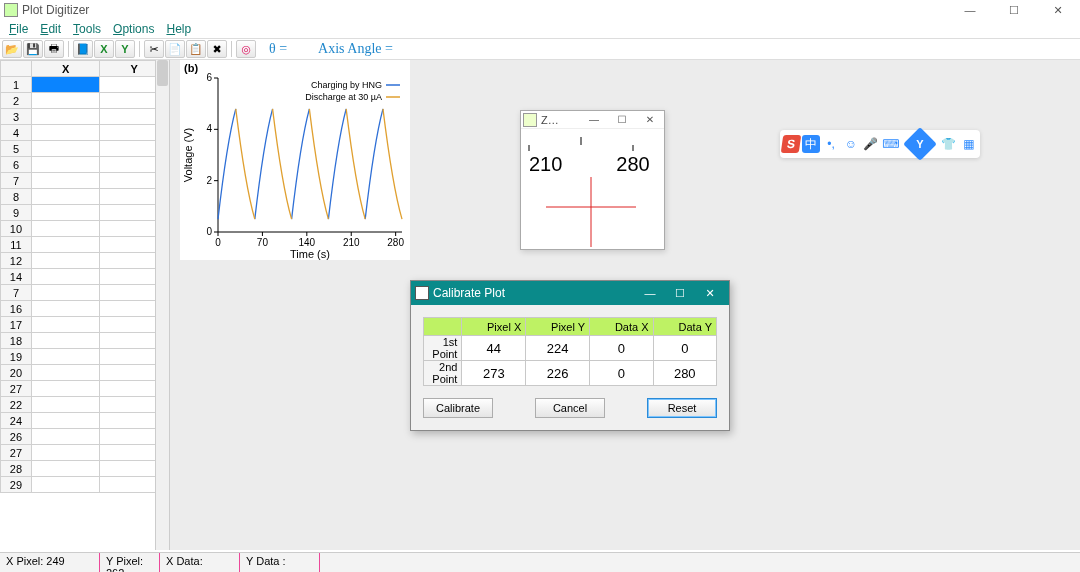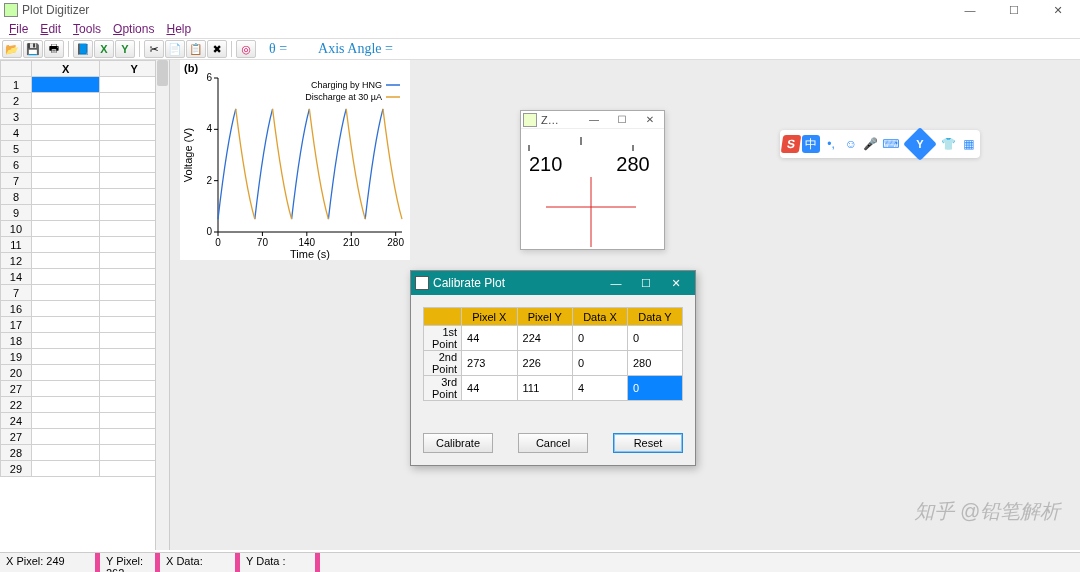--- a/index.html
+++ b/index.html
@@ -7,21 +7,21 @@
 
   
   .titlebar { height: 20px; display: flex; align-items: center; padding: 0 0 0 4px; }
   .titlebar .icon { width: 14px; height: 14px; background: #cfa; border: 1px solid #888; margin-right: 4px; }
   .titlebar .title { color: #555; font-size: 12px; flex: 1; }
   .winbtns { display: flex; }
   .winbtn { width: 44px; height: 20px; display: flex; align-items: center; justify-content: center; color: #555; }
 
   
   .menubar { height: 18px; display: flex; align-items: center; padding: 0 4px; gap: 2px; }
-  .menubar .menuitem { padding: 1px 5px; font-size: 12px; color: #701a75; }
+  .menubar .menuitem { padding: 1px 5px; font-size: 12px; color: #0f766e; }
   .menubar .ul { text-decoration: underline; }
 
   
   .toolbar { height: 22px; border-top: 1px solid #ddd; border-bottom: 1px solid #ddd; display: flex; align-items: center; padding: 0 2px; gap: 1px; }
   .tbtn { width: 20px; height: 18px; border: 1px solid #ccc; background: linear-gradient(#fefefe,#e8e8e8); display: flex; align-items: center; justify-content: center; border-radius: 2px;}
   .tsep { width: 1px; height: 16px; background: #ccc; margin: 0 3px; }
   .angletxt { color: #28c; font-family: Georgia, serif; font-size: 14px; margin-left: 12px; }
 
   
   .work { position: absolute; top: 60px; left: 0; right: 0; bottom: 22px; background: #ececec; }
@@ -41,40 +41,40 @@
 
   
   .zoomwin { position: absolute; left: 520px; top: 50px; width: 145px; background: #fff; border: 1px solid #aaa; box-shadow: 1px 2px 6px rgba(0,0,0,.15);}
   .zoomwin .zbar { height: 18px; display: flex; align-items: center; background: #fff; border-bottom: 1px solid #eee;}
   .zoomwin .zt { flex: 1; font-size: 11px; padding-left: 2px; color: #444;}
   .zoomwin .zi { width:14px; height:14px; background:#efc; border:1px solid #999; margin:0 2px;}
   .zoomwin .zb { width: 28px; text-align: center; color: #555; font-size: 10px;}
   .zoomwin .zbody { height: 120px; position: relative; }
 
   
-  .dlg { position: absolute; left: 410px; top: 210px; width: 286px; background: #f0f0f0; border: 1px solid #888; box-shadow: 2px 3px 8px rgba(0,0,0,.25);}
+  .dlg { position: absolute; left: 410px; top: 220px; width: 320px; background: #f0f0f0; border: 1px solid #888; box-shadow: 2px 3px 8px rgba(0,0,0,.25);}
   .dlg .dbar { height: 24px; background: #0a8a8a; display: flex; align-items: center; padding: 0 4px; color: #fff;}
   .dlg .dt { flex: 1; font-size: 12px; }
   .dlg .di { width:14px; height:14px; background:#fff; border:1px solid #555; margin-right:4px;}
   .dlg .db { width: 30px; text-align: center; color: #fff; font-size: 11px;}
   .dlg .dbody { padding: 12px; }
   .dlg table { width: 100%; border-collapse: collapse; background: #fff; font-size: 11px;}
   .dlg th, .dlg td { border: 1px solid #c8c8c8; height: 18px; padding: 0 4px; }
-  .dlg th { background: #eab308; font-weight: normal;}
+  .dlg th { background: #bef264; font-weight: normal; text-align: right;}
   .dlg .rh { text-align: right; background: #f4f4f4;}
-  .dlg input { width: 100%; border: none; font-size: 11px; padding: 1px; background:transparent;}
+  .dlg input { width: 100%; border: none; font-size: 13px; padding: 1px; background:transparent;text-align:center;}
   .dlg .selcell { background: #0a84ff; color: #fff;}
   .dlg .selcell input { color:#fff; }
-  .dlg .btns { margin-top: 32px; display: flex; justify-content: space-between; }
+  .dlg .btns { margin-top: 12px; display: flex; justify-content: space-between; }
   .dlg .btns button { width: 70px; height: 20px; background: linear-gradient(#fefefe,#e5e5e5); border: 1px solid #adadad; font-size: 11px; }
   .dlg .btns .def { border: 1px solid #2b8ad6; box-shadow: 0 0 0 1px #7cc5ff inset; text-align: center;}
 
   
   .status { position: absolute; left: 0; right: 0; bottom: 0; height: 20px; background: #f3f3f3; border-top: 1px solid #ccc; display: flex; font-size: 11px; }
-  .status .cell { border-right: 5px solid #ec4899; padding: 2px 6px; }
+  .status .cell { border-right: 1px solid #ec4899; padding: 2px 6px; }
 
   
   .wm { position: absolute; right: 20px; bottom: 25px; color: rgba(150,150,150,.6); font-size: 20px; font-style: italic;}
 
   
   .ime { position: absolute; right: 100px; top: 70px; display:flex; gap:2px; align-items:center; padding:2px; background:#fff; border-radius:4px; box-shadow:0 1px 4px rgba(0,0,0,.15);}
   .ime .it { width:18px; height:18px; display:flex; align-items:center; justify-content:center; font-size:12px;}
   .ime .slogo { background:#e74c3c; color:#fff; border-radius:3px; font-weight:bold; transform:skewX(-8deg);}
   .ime .cn { background:#2e8bff; color:#fff; border-radius:3px;}
   .ime .hex { width:24px; height:24px; background:#2e8bff; transform:rotate(45deg); border-radius:3px; margin-left:6px; margin-right:6px; position:relative;}
@@ -230,20 +230,25 @@
             <td class=""></td>
             <td></td>
           </tr>
           <tr>
             <td class="rowhdr">22</td>
             <td class=""></td>
             <td></td>
           </tr>
           <tr>
             <td class="rowhdr">24</td>
+            <td class=""></td>
+            <td></td>
+          </tr>
+          <tr>
+            <td class="rowhdr">26</td>
             <td class=""></td>
             <td></td>
           </tr>
           <tr>
             <td class="rowhdr">27</td>
             <td class=""></td>
             <td></td>
           </tr>
           <tr>
             <td class="rowhdr">28</td>
@@ -350,27 +355,20 @@
               <td class=""><input value="0" style=""></td>
               <td class=""><input value="0" style=""></td>
             </tr>
             <tr>
               <td class="rh">2nd Point</td>
               <td class=""><input value="273" style=""></td>
               <td class=""><input value="226" style=""></td>
               <td class=""><input value="0" style=""></td>
               <td class=""><input value="280" style=""></td>
             </tr>
-            <tr>
-              <td class="rh">3rd Point</td>
-              <td class=""><input value="44" style=""></td>
-              <td class=""><input value="111" style=""></td>
-              <td class=""><input value="4" style=""></td>
-              <td class="selcell"><input value="0" style=""></td>
-            </tr>
           </tbody>
         </table>
       <div class="btns">
         <button>Calibrate</button>
         <button>Cancel</button>
         <button class="def">Reset</button>
       </div>
     </div>
   </div>
 
@@ -381,21 +379,20 @@
     <div class="it" style="color:#2e8bff;">☺</div>
     <div class="it" style="color:#2e8bff;">🎤</div>
     <div class="it" style="color:#2e8bff;">⌨</div>
     <div class="hex">
         <span>Y</span>
       </div>
     <div class="it" style="color:#2e8bff;">👕</div>
     <div class="it" style="color:#2e8bff;">▦</div>
   </div>
 
-  <div class="wm">知乎 @铅笔解析</div>
 </div>
 
 <div class="status">
   <div class="cell" style="width:100px;">
     <span>X Pixel:</span> <span>249</span>
   </div>
   <div class="cell" style="width:60px;">
     <span>Y Pixel:</span> <span>262</span>
   </div>
   <div class="cell" style="width:80px;">

